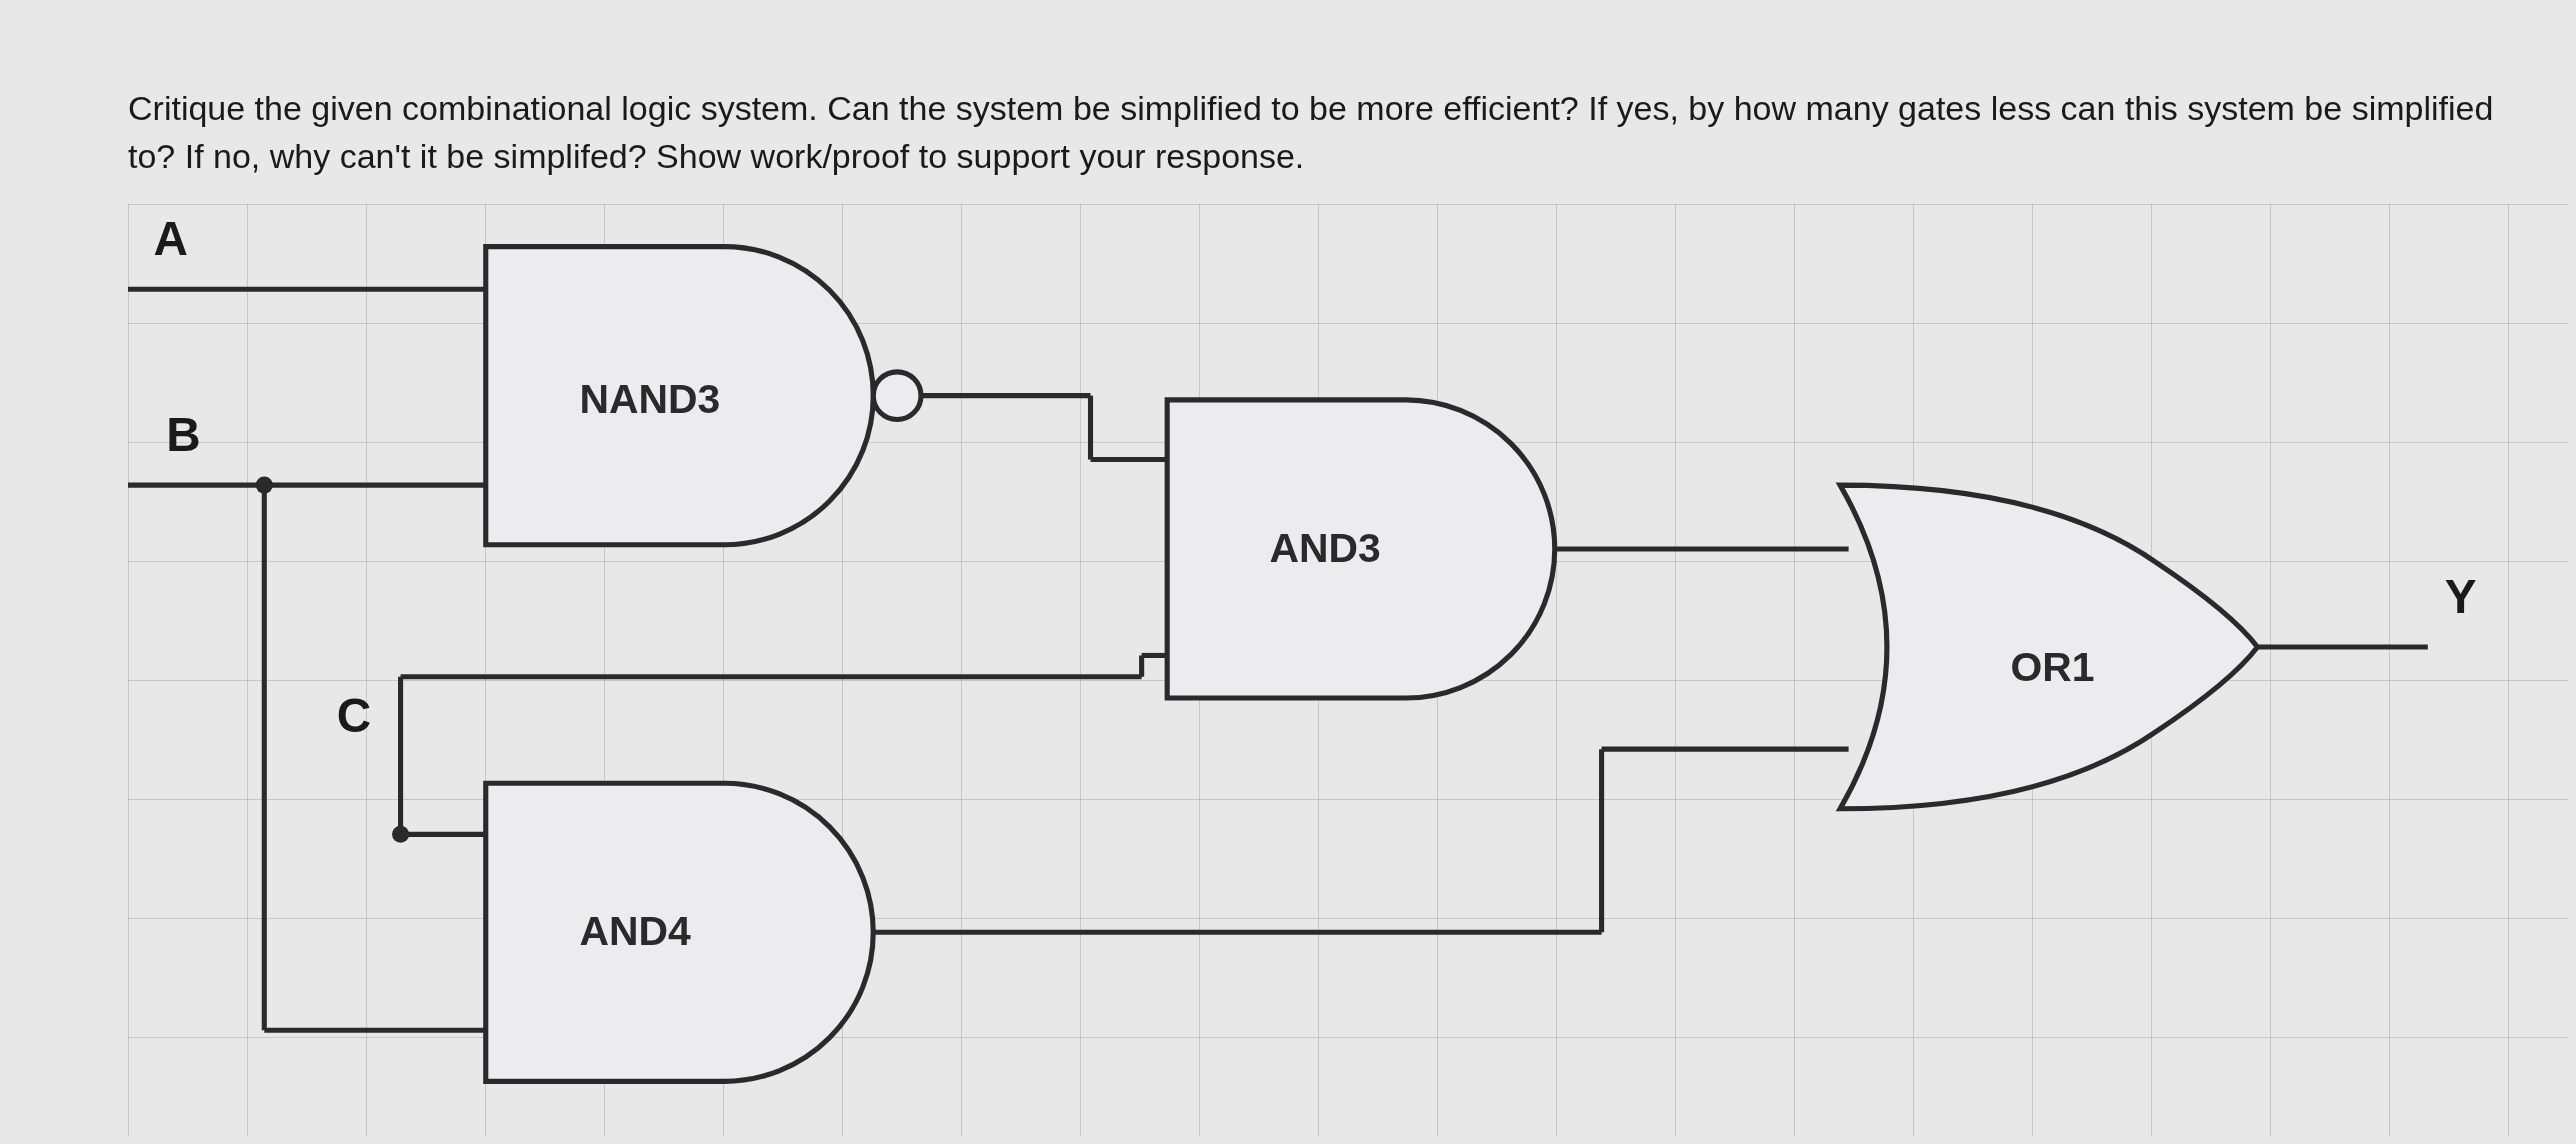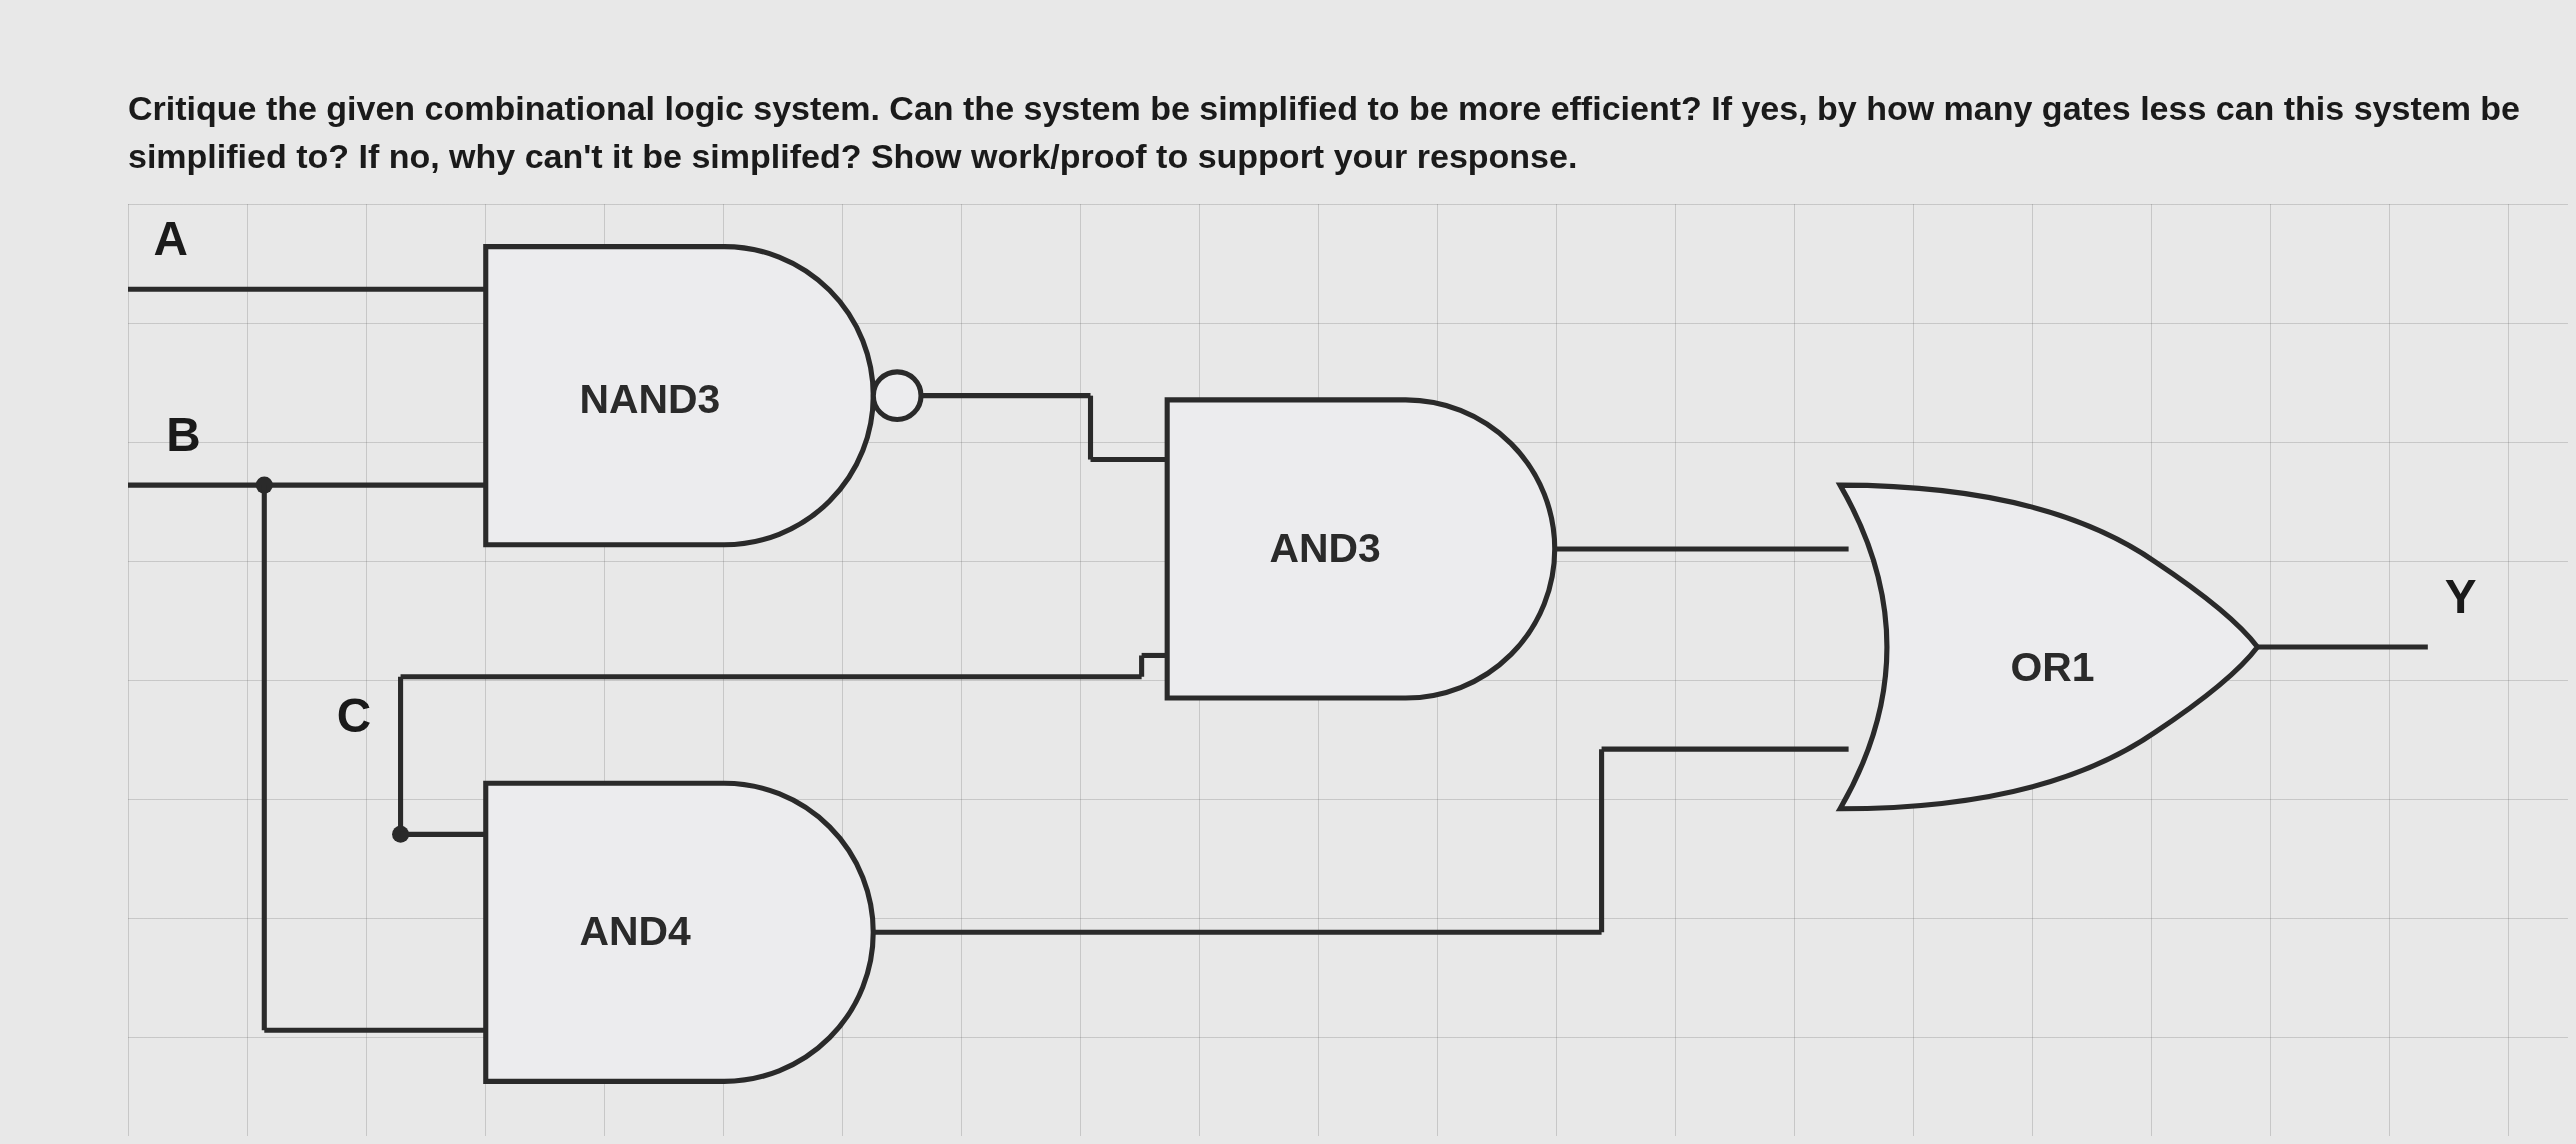--- a/index.html
+++ b/index.html
@@ -12,21 +12,20 @@
     overflow: hidden;
   }
   .question-text {
     position: absolute;
     top: 85px;
     left: 128px;
     right: 43px;
     font-size: 34px;
     color: #1a1a1a;
     line-height: 1.4;
-    font-weight: bold;
   }
   .grid-area {
     position: absolute;
     top: 204px;
     left: 128px;
     right: 8.5px;
     bottom: 8.5px;
     background-image:
       linear-gradient(to right, rgba(100,100,100,0.25) 0.9px, transparent 0.9px),
       linear-gradient(to bottom, rgba(100,100,100,0.25) 0.9px, transparent 0.9px);

